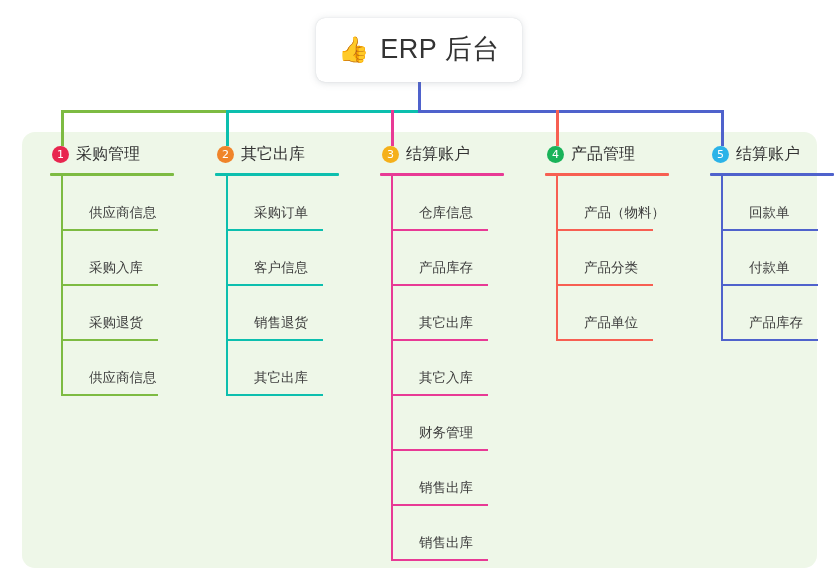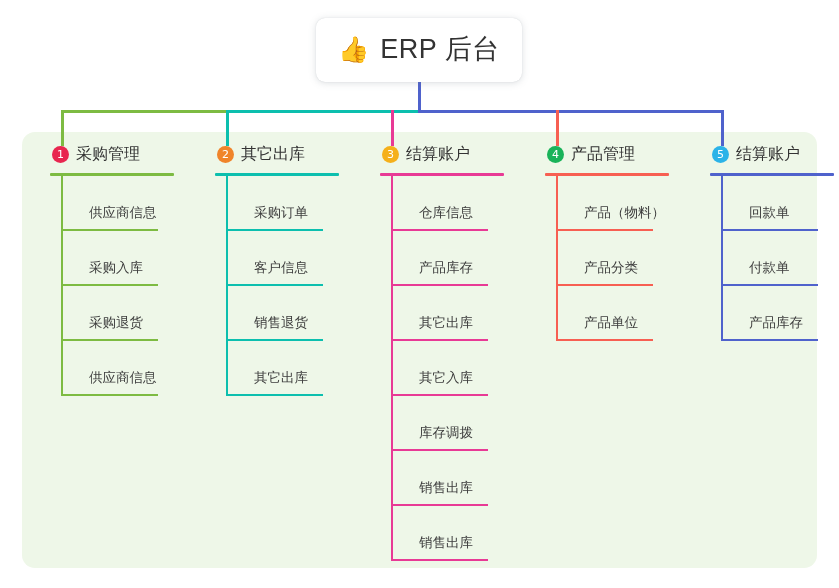--- a/index.html
+++ b/index.html
@@ -243,21 +243,21 @@
         </div>
         <div class="item" style="top: 166px;">
           <div class="item-label">其它出库</div>
           <div class="item-rule" style="background: rgb(232, 58, 149);"></div>
         </div>
         <div class="item" style="top: 221px;">
           <div class="item-label">其它入库</div>
           <div class="item-rule" style="background: rgb(232, 58, 149);"></div>
         </div>
         <div class="item" style="top: 276px;">
-          <div class="item-label">库存调拨</div>
+          <div class="item-label">财务管理</div>
           <div class="item-rule" style="background: rgb(232, 58, 149);"></div>
         </div>
         <div class="item" style="top: 331px;">
           <div class="item-label">销售出库</div>
           <div class="item-rule" style="background: rgb(232, 58, 149);"></div>
         </div>
         <div class="item" style="top: 386px;">
           <div class="item-label">销售出库</div>
           <div class="item-rule" style="background: rgb(232, 58, 149);"></div>
         </div>

